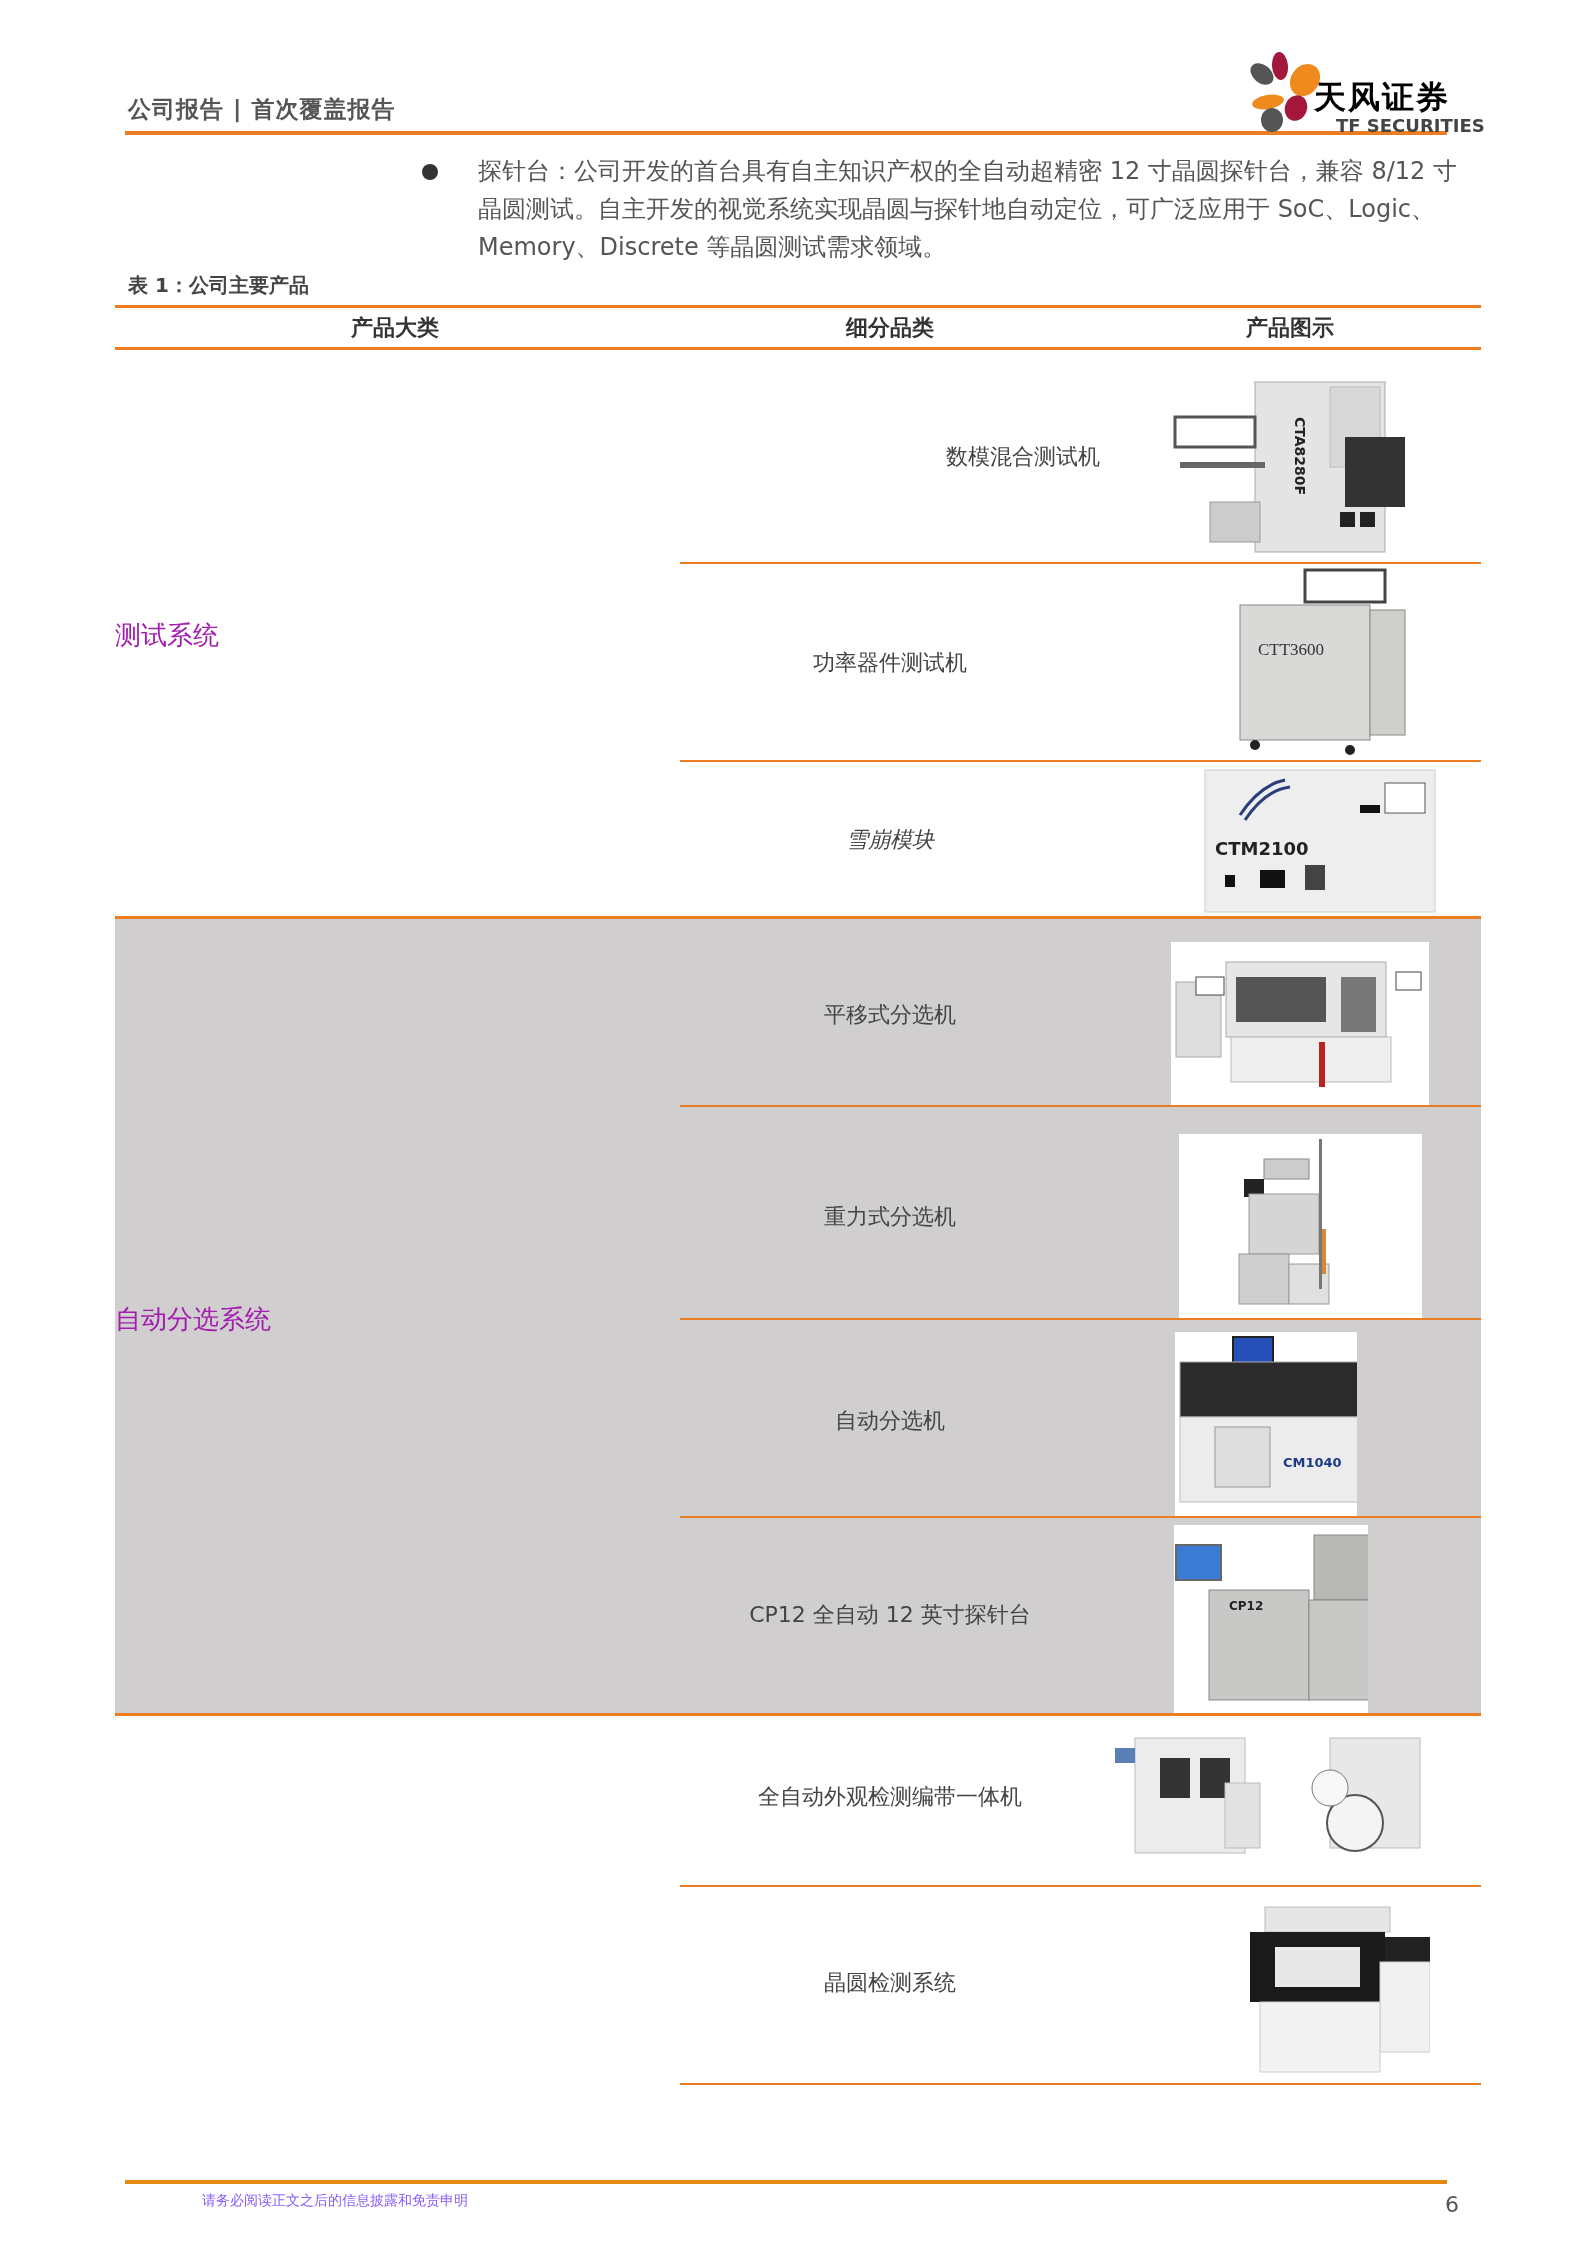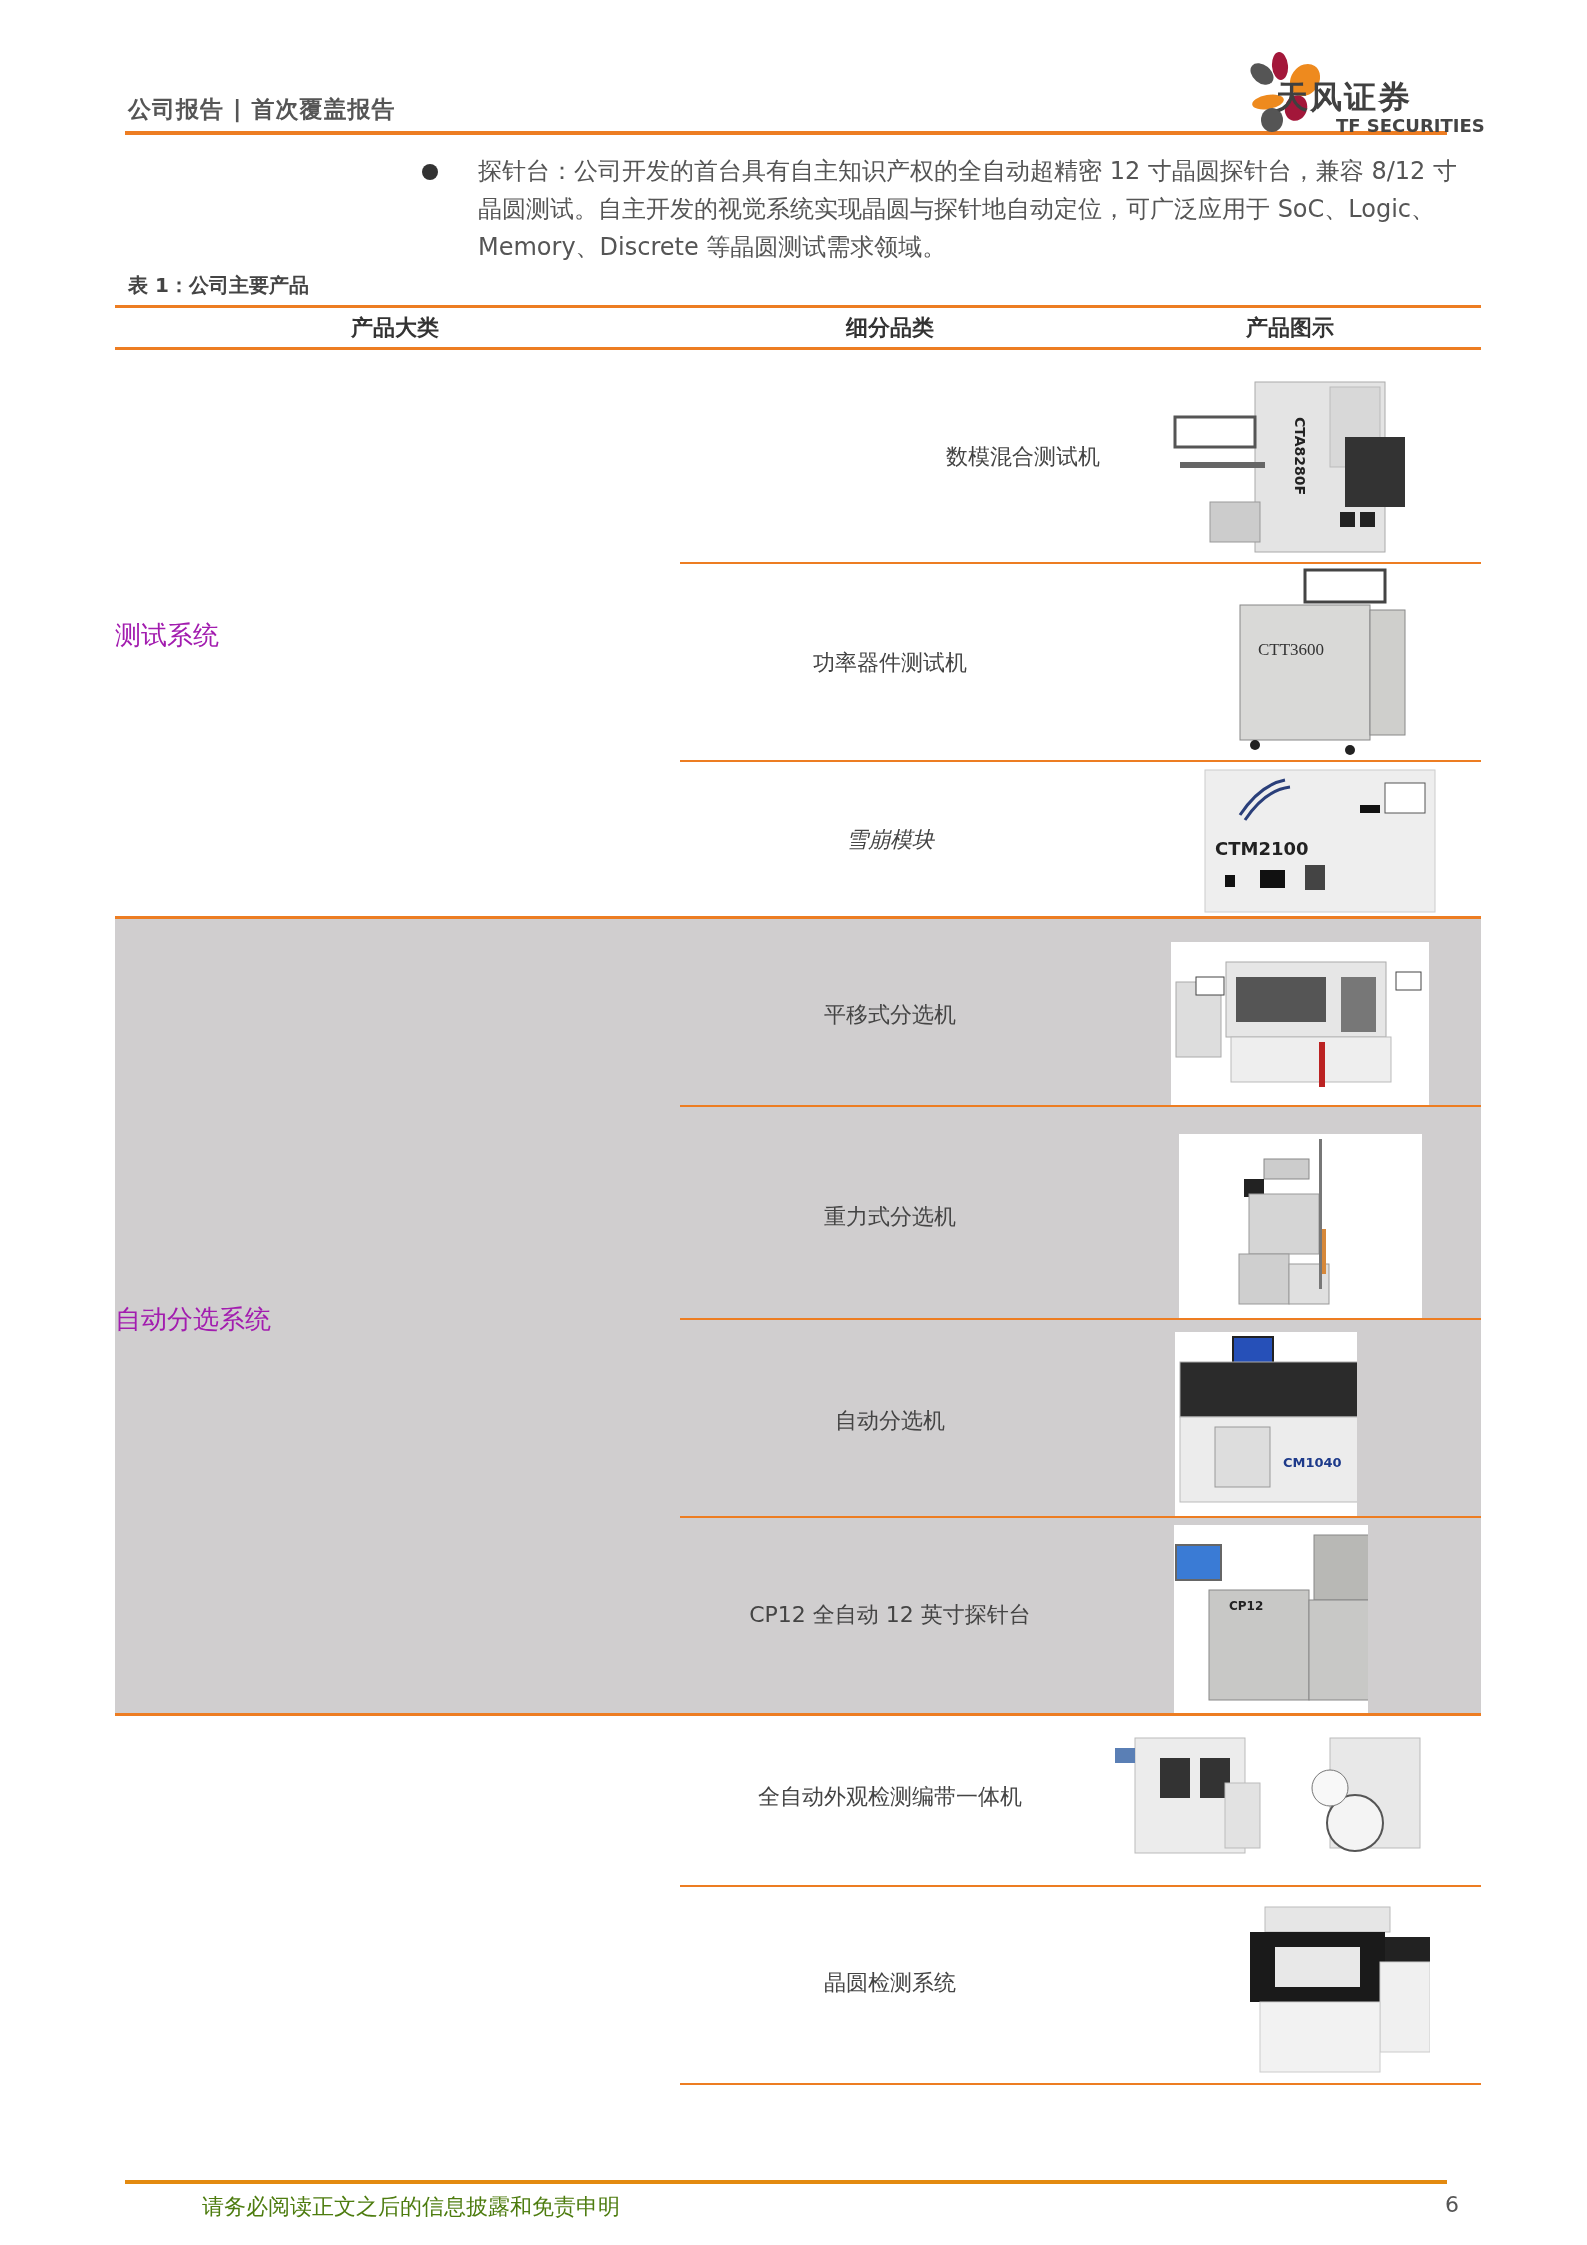--- a/index.html
+++ b/index.html
@@ -3,37 +3,37 @@
 <meta charset="utf-8">
 <style>
   html,body{margin:0;padding:0;background:#fff;}
   body{width:1587px;height:2245px;position:relative;overflow:hidden;
        font-family:"DejaVu Sans","Liberation Sans",sans-serif;color:#333;}
   .abs{position:absolute;}
   
   .hdr-title{left:128px;top:94px;font-size:23px;font-weight:bold;color:#555;letter-spacing:1px;}
   .hdr-rule{left:125px;top:131px;width:1322px;height:4px;background:#ED7D22;}
   .logo{left:1250px;top:52px;width:250px;height:80px;}
-  .logo-cn{left:1276px;top:76px;font-size:32px;color:#404040;font-weight:bold;letter-spacing:2px;}
+  .logo-cn{left:1314px;top:76px;font-size:32px;color:#000000;font-weight:bold;letter-spacing:2px;}
   .logo-en{left:1336px;top:115px;font-size:18px;color:#444;font-weight:bold;}
   
   .bullet-dot{left:422px;top:164px;width:16px;height:16px;border-radius:50%;background:#333;}
   .para{left:478px;top:152px;width:1000px;font-size:24px;line-height:38px;color:#555;}
   
   .tbl-caption{left:128px;top:272px;font-size:20px;font-weight:bold;color:#444;}
   .rule{position:absolute;height:3px;background:#ED7D22;}
   .rule.thin{height:2px;}
   .th{position:absolute;top:313px;font-size:22px;font-weight:bold;color:#333;text-align:center;}
   .grey-band{left:115px;top:918px;width:1366px;height:795px;background:#D0CECF;}
   .cat{position:absolute;font-size:26px;color:#a21caf;text-align:left;width:560px;left:115px;}
   .sub{position:absolute;font-size:22px;color:#444;text-align:center;width:420px;left:680px;}
   .img{position:absolute;background:#fff;overflow:hidden;}
   
   .ftr-rule{left:125px;top:2180px;width:1322px;height:4px;background:#E38A10;}
-  .ftr-text{left:202px;top:2192px;font-size:22px;color:#4d7c0f;}
+  .ftr-text{left:202px;top:2192px;font-size:14px;color:#8b5cf6;}
   .ftr-page{left:1445px;top:2192px;font-size:22px;color:#555;}
 </style>
 </head>
 <body>
 
 <div class="abs hdr-title">公司报告 | 首次覆盖报告</div>
 <div class="abs hdr-rule"></div>
 
 <div class="abs logo">
   <svg width="85" height="80" viewBox="0 0 85 80">

